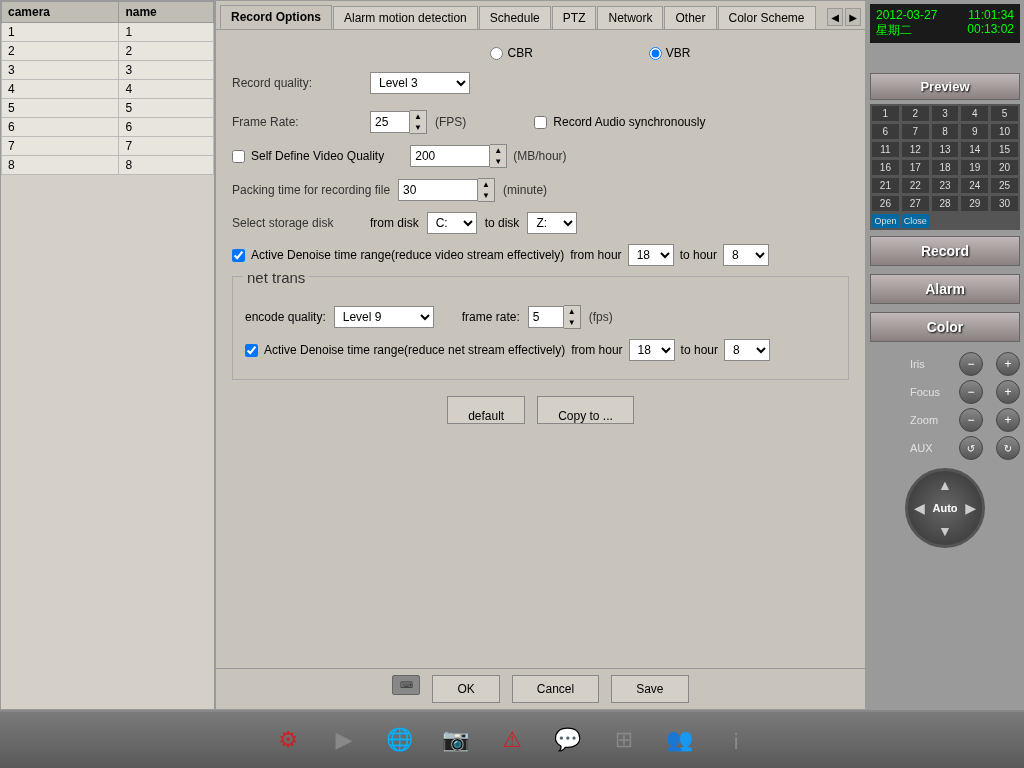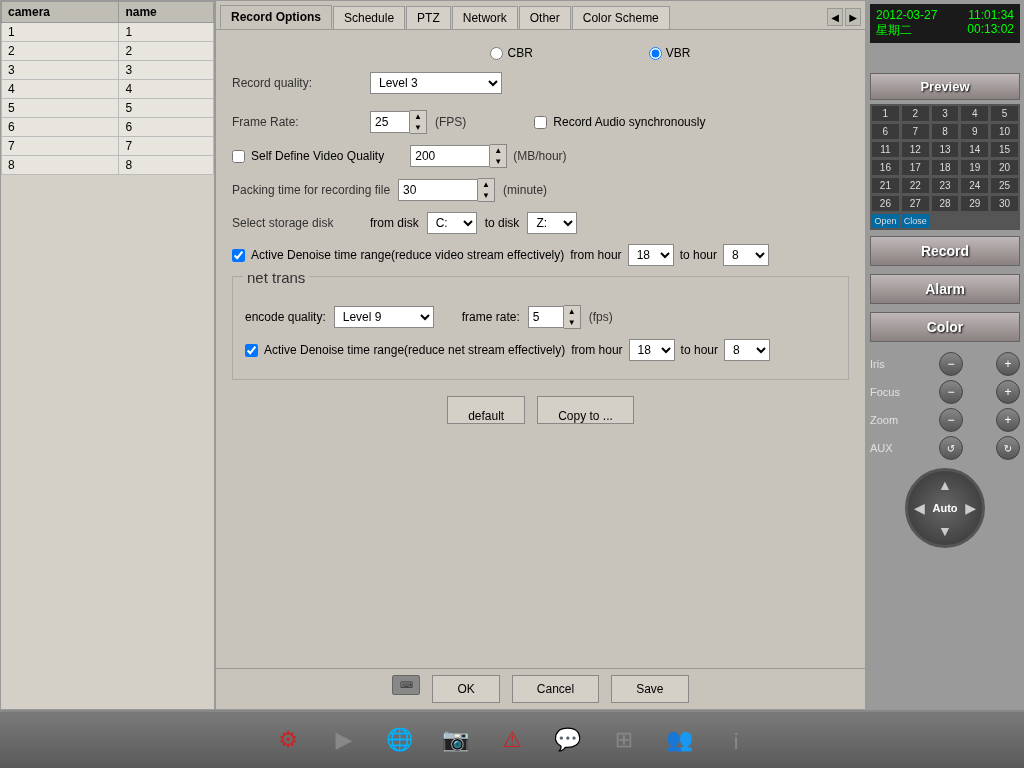--- a/index.html
+++ b/index.html
@@ -286,20 +286,21 @@
       display: flex;
       flex-direction: column;
       gap: 4px;
       width: 100%;
       margin-top: 4px;
     }
     .ptz-row {
       display: flex;
       align-items: center;
       justify-content: space-between;
+      margin-left: 40px;
     }
     .ptz-label {
       color: #e0e0e0;
       font-size: 11px;
       min-width: 36px;
     }
     .ptz-btn {
       width: 24px;
       height: 24px;
       border-radius: 50%;
@@ -425,20 +426,21 @@
             <td>8</td>
           </tr>
         </tbody>
     </table>
   </div>
 
   <div class="center-content">
 
     <div class="tabs">
       <div class="tab active">Record Options</div>
+      <div class="tab">Alarm motion detection</div>
       <div class="tab">Schedule</div>
       <div class="tab">PTZ</div>
       <div class="tab">Network</div>
       <div class="tab">Other</div>
       <div class="tab">Color Scheme</div>
       <div class="tab-arrows">
         <div class="tab-arrow">◀</div>
         <div class="tab-arrow">▶</div>
       </div>
     </div>
@@ -451,21 +453,21 @@
           <label for="cbr">CBR</label>
         </div>
         <div class="radio-option">
           <input type="radio" name="encoding" id="vbr" checked="" style="">
           <label for="vbr">VBR</label>
         </div>
       </div>
 
       <div class="form-row">
         <span class="form-label">Record quality:</span>
-        <select style="width:132px;">
+        <select style="width:100px;">
           <option>Level 3</option>
           <option>Level 1</option>
           <option>Level 2</option>
           <option>Level 4</option>
           <option>Level 5</option>
         </select>
       </div>
 
       <div class="form-row" style="margin-top:16px;">
         <span class="form-label">Frame Rate:</span>

